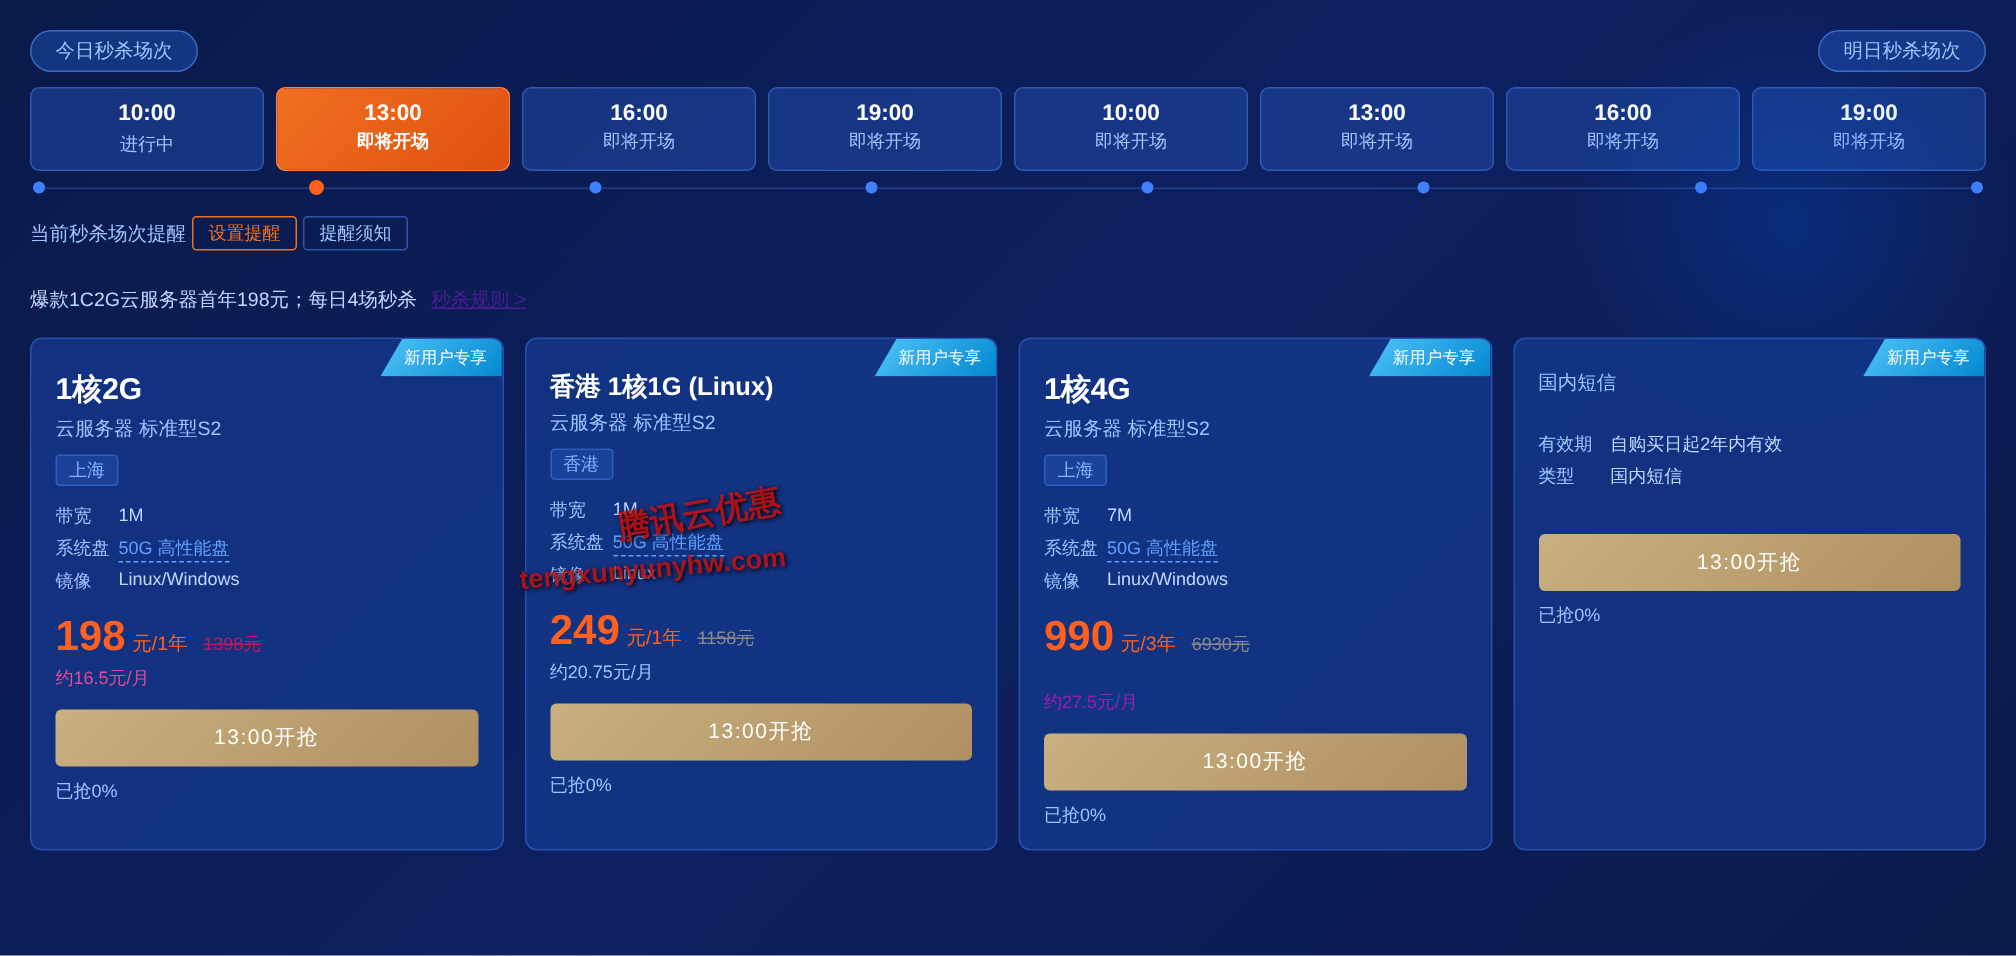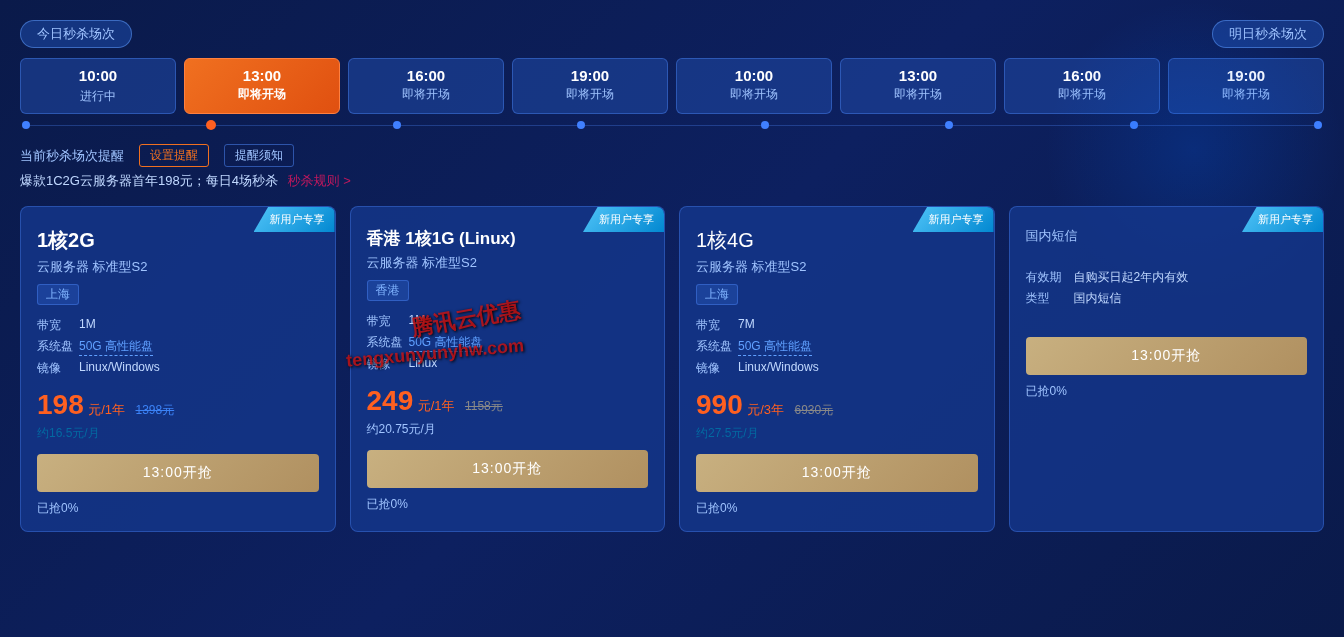--- a/index.html
+++ b/index.html
@@ -78,28 +78,28 @@
   <div style="flex:1;height:1px;background:rgba(80,140,255,0.3);"></div>
   <span style="width:8px;height:8px;border-radius:50%;background:#4080ff;display:inline-block;flex-shrink:0;"></span>
   <div style="flex:1;height:1px;background:rgba(80,140,255,0.3);"></div>
   <span style="width:8px;height:8px;border-radius:50%;background:#4080ff;display:inline-block;flex-shrink:0;"></span>
   <div style="flex:1;height:1px;background:rgba(80,140,255,0.3);"></div>
   <span style="width:8px;height:8px;border-radius:50%;background:#4080ff;display:inline-block;flex-shrink:0;"></span>
   <div style="flex:1;height:1px;background:rgba(80,140,255,0.3);"></div>
   <span style="width:8px;height:8px;border-radius:50%;background:#4080ff;display:inline-block;flex-shrink:0;"></span>
 </div>
 
-<div style="display:flex;align-items:center;gap:15px;margin-bottom:5px;">
+<div style="display:flex;align-items:center;gap:4px;margin-bottom:24px;">
   <span style="font-size:13px;color:#a0c4ff;">当前秒杀场次提醒</span>
   <button style="border:1px solid #f07020;color:#f07020;background:transparent;padding:2px 10px;border-radius:3px;font-size:12px;cursor:pointer;">设置提醒</button>
   <button style="border:1px solid rgba(80,140,255,0.5);color:#a0c4ff;background:transparent;padding:2px 10px;border-radius:3px;font-size:12px;cursor:pointer;text-align:center;">提醒须知</button>
 </div>
 <div style="font-size:13px;color:#c0d8ff;margin-bottom:16px;">
   <span>爆款1C2G云服务器首年198元；每日4场秒杀</span>
-  <span style="color:#be185d;cursor:pointer;margin-left:6px;">秒杀规则 &gt;</span>
+  <span style="color:#4c1d95;cursor:pointer;margin-left:6px;text-decoration:underline;">秒杀规则 &gt;</span>
 </div>
 
 <div style="display:grid;grid-template-columns:repeat(4,1fr);gap:14px;position:relative;">
 
   <div style="position:absolute;top:30%;left:30%;color:rgba(220,20,20,0.75);font-size:22px;font-weight:bold;transform:rotate(-10deg);pointer-events:none;z-index:20;text-shadow:1px 1px 3px #000;white-space:nowrap;">腾讯云优惠</div>
   <div style="position:absolute;top:42%;left:25%;color:rgba(220,20,20,0.75);font-size:18px;font-weight:bold;transform:rotate(-5deg);pointer-events:none;z-index:20;text-shadow:1px 1px 3px #000;white-space:nowrap;">tengxunyunyhw.com</div>
 
   <div style="background:rgba(20,55,140,0.8);border:1px solid rgba(80,140,255,0.35);border-radius:8px;padding:20px 16px 14px;position:relative;overflow:hidden;">
     <div style="position:absolute;top:0;right:0;background:linear-gradient(135deg,#4fc3f7,#0288d1);color:#fff;font-size:11px;padding:5px 10px 5px 16px;clip-path:polygon(18% 0,100% 0,100% 100%,0 100%);white-space:nowrap;">新用户专享</div>
     <div style="font-size:20px;font-weight:bold;color:#fff;margin-bottom:4px;">1核2G</div>
@@ -115,23 +115,23 @@
         <span style="color:#60a0ff;border-bottom:1px dashed #60a0ff;">50G 高性能盘</span>
       </div>
       <div style="display:flex;font-size:12px;margin-bottom:4px;color:#a0c4ff;">
         <span style="width:42px;flex-shrink:0;">镜像</span>
         <span style="color:#c0d8ff;">Linux/Windows</span>
       </div>
     </div>
     <div style="margin-bottom:4px;">
       <span style="color:#ff6020;font-size:28px;font-weight:bold;">198</span>
       <span style="color:#ff6020;font-size:13px;">元/1年</span>
-      <span style="color:#3b82f6;text-decoration:line-through;font-size:12px;margin-left:6px;">1398元</span>
-    </div>
-    <div style="font-size:12px;color:#0369a1;margin-bottom:12px;">约16.5元/月</div>
+      <span style="color:#be185d;text-decoration:line-through;font-size:12px;margin-left:6px;">1398元</span>
+    </div>
+    <div style="font-size:12px;color:#ec4899;margin-bottom:12px;">约16.5元/月</div>
     <button style="width:100%;background:linear-gradient(135deg,#c8b080,#b09060);border:none;border-radius:4px;color:#fff;font-size:14px;padding:10px;cursor:pointer;margin-bottom:8px;letter-spacing:1px;">13:00开抢</button>
     <div style="font-size:12px;color:#a0c4ff;">已抢0%</div>
   </div>
 
   <div style="background:rgba(20,55,140,0.8);border:1px solid rgba(80,140,255,0.35);border-radius:8px;padding:20px 16px 14px;position:relative;overflow:hidden;">
     <div style="position:absolute;top:0;right:0;background:linear-gradient(135deg,#4fc3f7,#0288d1);color:#fff;font-size:11px;padding:5px 10px 5px 16px;clip-path:polygon(18% 0,100% 0,100% 100%,0 100%);white-space:nowrap;">新用户专享</div>
     <div style="font-size:17px;font-weight:bold;color:#fff;margin-bottom:4px;">香港 1核1G (Linux)</div>
     <div style="font-size:13px;color:#a0c4ff;margin-bottom:8px;">云服务器 标准型S2</div>
     <div style="display:inline-block;background:rgba(30,70,160,0.8);border:1px solid rgba(80,140,255,0.4);border-radius:3px;padding:1px 8px;font-size:12px;color:#80b4ff;margin-bottom:12px;">香港</div>
     <div style="margin-bottom:12px;">
@@ -153,43 +153,43 @@
       <span style="color:#ff6020;font-size:13px;">元/1年</span>
       <span style="color:#888;text-decoration:line-through;font-size:12px;margin-left:6px;">1158元</span>
     </div>
     <div style="font-size:12px;color:#a0c4ff;margin-bottom:12px;">约20.75元/月</div>
     <button style="width:100%;background:linear-gradient(135deg,#c8b080,#b09060);border:none;border-radius:4px;color:#fff;font-size:14px;padding:10px;cursor:pointer;margin-bottom:8px;letter-spacing:1px;">13:00开抢</button>
     <div style="font-size:12px;color:#a0c4ff;">已抢0%</div>
   </div>
 
   <div style="background:rgba(20,55,140,0.8);border:1px solid rgba(80,140,255,0.35);border-radius:8px;padding:20px 16px 14px;position:relative;overflow:hidden;">
     <div style="position:absolute;top:0;right:0;background:linear-gradient(135deg,#4fc3f7,#0288d1);color:#fff;font-size:11px;padding:5px 10px 5px 16px;clip-path:polygon(18% 0,100% 0,100% 100%,0 100%);white-space:nowrap;">新用户专享</div>
-    <div style="font-size:20px;font-weight:normal;color:#fff;margin-bottom:4px;">1核4G</div>
+    <div style="font-size:20px;font-weight:bold;color:#fff;margin-bottom:4px;">1核4G</div>
     <div style="font-size:13px;color:#a0c4ff;margin-bottom:8px;">云服务器 标准型S2</div>
     <div style="display:inline-block;background:rgba(30,70,160,0.8);border:1px solid rgba(80,140,255,0.4);border-radius:3px;padding:1px 8px;font-size:12px;color:#80b4ff;margin-bottom:12px;">上海</div>
     <div style="margin-bottom:12px;">
       <div style="display:flex;font-size:12px;margin-bottom:4px;color:#a0c4ff;">
         <span style="width:42px;flex-shrink:0;">带宽</span>
         <span style="color:#c0d8ff;">7M</span>
       </div>
       <div style="display:flex;font-size:12px;margin-bottom:4px;color:#a0c4ff;">
         <span style="width:42px;flex-shrink:0;">系统盘</span>
         <span style="color:#60a0ff;border-bottom:1px dashed #60a0ff;">50G 高性能盘</span>
       </div>
       <div style="display:flex;font-size:12px;margin-bottom:4px;color:#a0c4ff;">
         <span style="width:42px;flex-shrink:0;">镜像</span>
         <span style="color:#c0d8ff;">Linux/Windows</span>
       </div>
     </div>
-    <div style="margin-bottom:4px;">
+    <div style="margin-bottom:20px;">
       <span style="color:#ff6020;font-size:28px;font-weight:bold;">990</span>
       <span style="color:#ff6020;font-size:13px;">元/3年</span>
       <span style="color:#888;text-decoration:line-through;font-size:12px;margin-left:6px;">6930元</span>
     </div>
-    <div style="font-size:12px;color:#0369a1;margin-bottom:12px;">约27.5元/月</div>
+    <div style="font-size:12px;color:#a21caf;margin-bottom:12px;">约27.5元/月</div>
     <button style="width:100%;background:linear-gradient(135deg,#c8b080,#b09060);border:none;border-radius:4px;color:#fff;font-size:14px;padding:10px;cursor:pointer;margin-bottom:8px;letter-spacing:1px;">13:00开抢</button>
     <div style="font-size:12px;color:#a0c4ff;">已抢0%</div>
   </div>
 
   <div style="background:rgba(20,55,140,0.8);border:1px solid rgba(80,140,255,0.35);border-radius:8px;padding:20px 16px 14px;position:relative;overflow:hidden;">
     <div style="position:absolute;top:0;right:0;background:linear-gradient(135deg,#4fc3f7,#0288d1);color:#fff;font-size:11px;padding:5px 10px 5px 16px;clip-path:polygon(18% 0,100% 0,100% 100%,0 100%);white-space:nowrap;">新用户专享</div>
     <div style="font-size:13px;color:#a0c4ff;margin-bottom:24px;">国内短信</div>
     <div style="margin-bottom:30px;">
       <div style="display:flex;font-size:12px;margin-bottom:4px;color:#a0c4ff;">
         <span style="width:48px;flex-shrink:0;">有效期</span>

